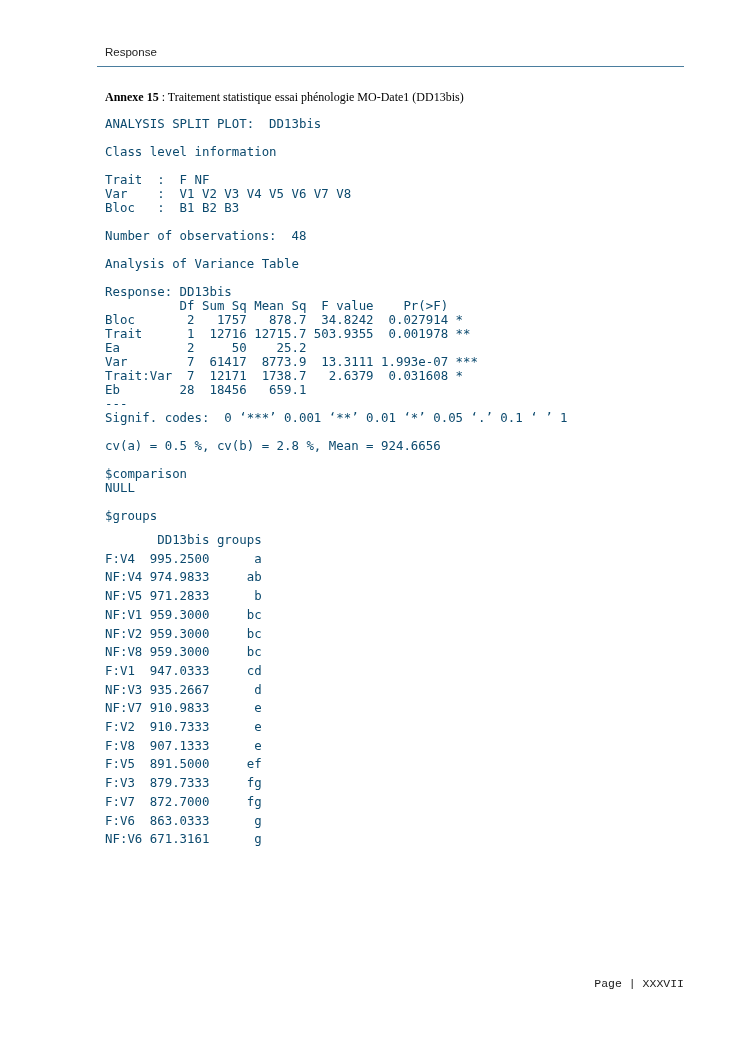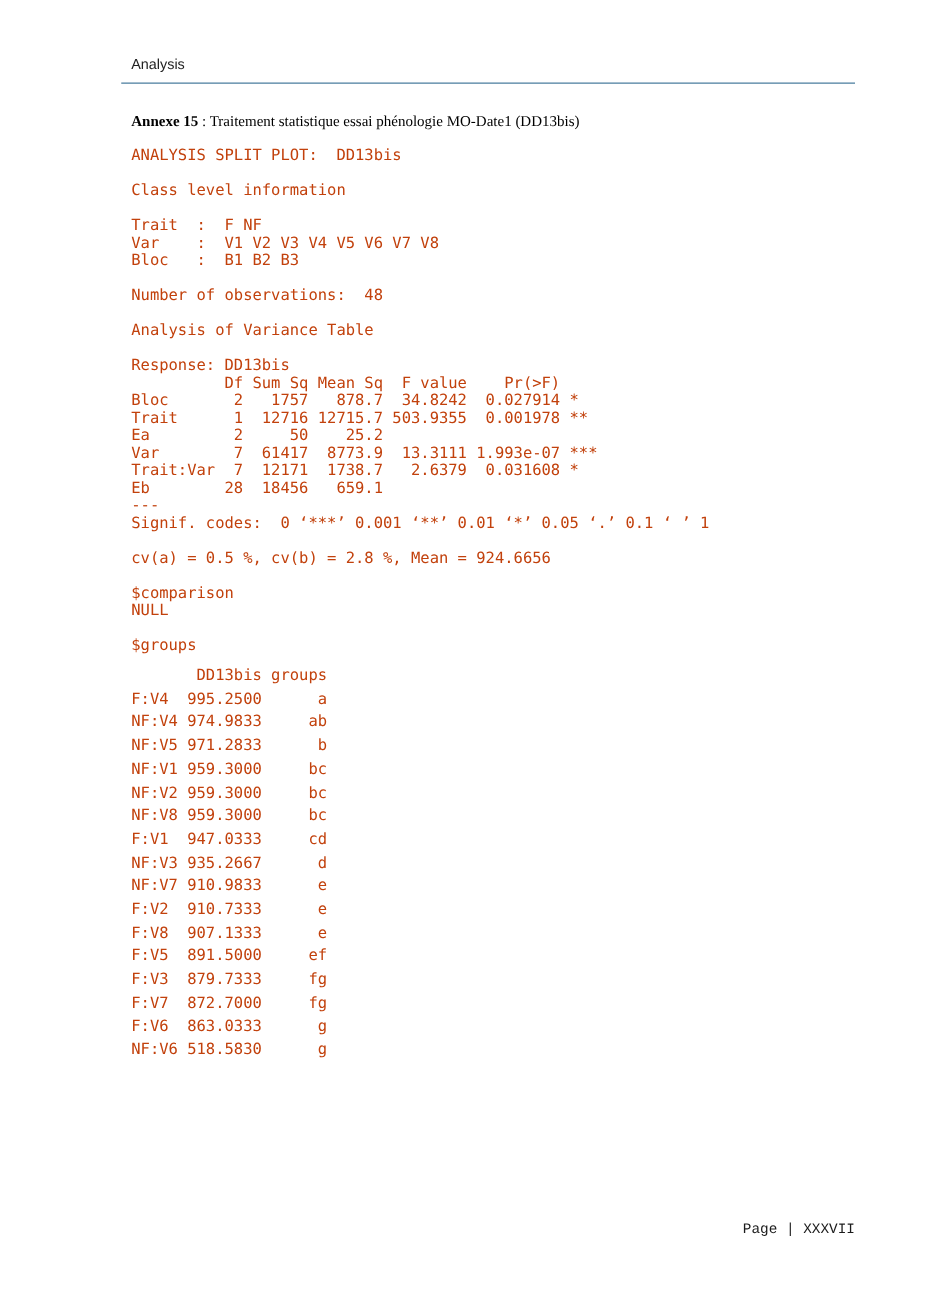--- a/index.html
+++ b/index.html
@@ -36,21 +36,21 @@
     font-size: 12px;
     line-height: 17px;
     color: #000000;
     white-space: nowrap;
   }
   .annex-title b { font-weight: bold; }
   pre.mono {
     position: absolute;
     left: 105px;
     font-family: "DejaVu Sans Mono", "Liberation Mono", monospace;
-    color: #c2410c;
+    color: #0c4a6e;
     white-space: pre;
     tab-size: 8;
   }
   pre.block-a {
     top: 117px;
     font-size: 12.4px;
     line-height: 14px;
   }
   pre.block-b {
     top: 531px;
@@ -66,21 +66,21 @@
     line-height: 14px;
     color: #1b1b1b;
   }
 </style>
 </head>
 <body>
 
 <div>
 
   <div class="running-header">
-    <span>Analysis</span>
+    <span>Response</span>
   </div>
 
   <div class="header-rule"></div>
 
   <p class="annex-title"><b>Annexe 15</b><span> : Traitement statistique essai phénologie MO-Date1 (DD13bis)</span></p>
 
   <pre class="mono block-a">ANALYSIS SPLIT PLOT:  DD13bis
 
 Class level information
 
@@ -119,19 +119,19 @@
 NF:V8 959.3000     bc
 F:V1  947.0333     cd
 NF:V3 935.2667      d
 NF:V7 910.9833      e
 F:V2  910.7333      e
 F:V8  907.1333      e
 F:V5  891.5000     ef
 F:V3  879.7333     fg
 F:V7  872.7000     fg
 F:V6  863.0333      g
-NF:V6 518.5830      g</pre>
+NF:V6 671.3161      g</pre>
 
   <div class="page-footer">
     <span>Page | XXXVII</span>
   </div>
 
 </div>
 
 </body></html>

